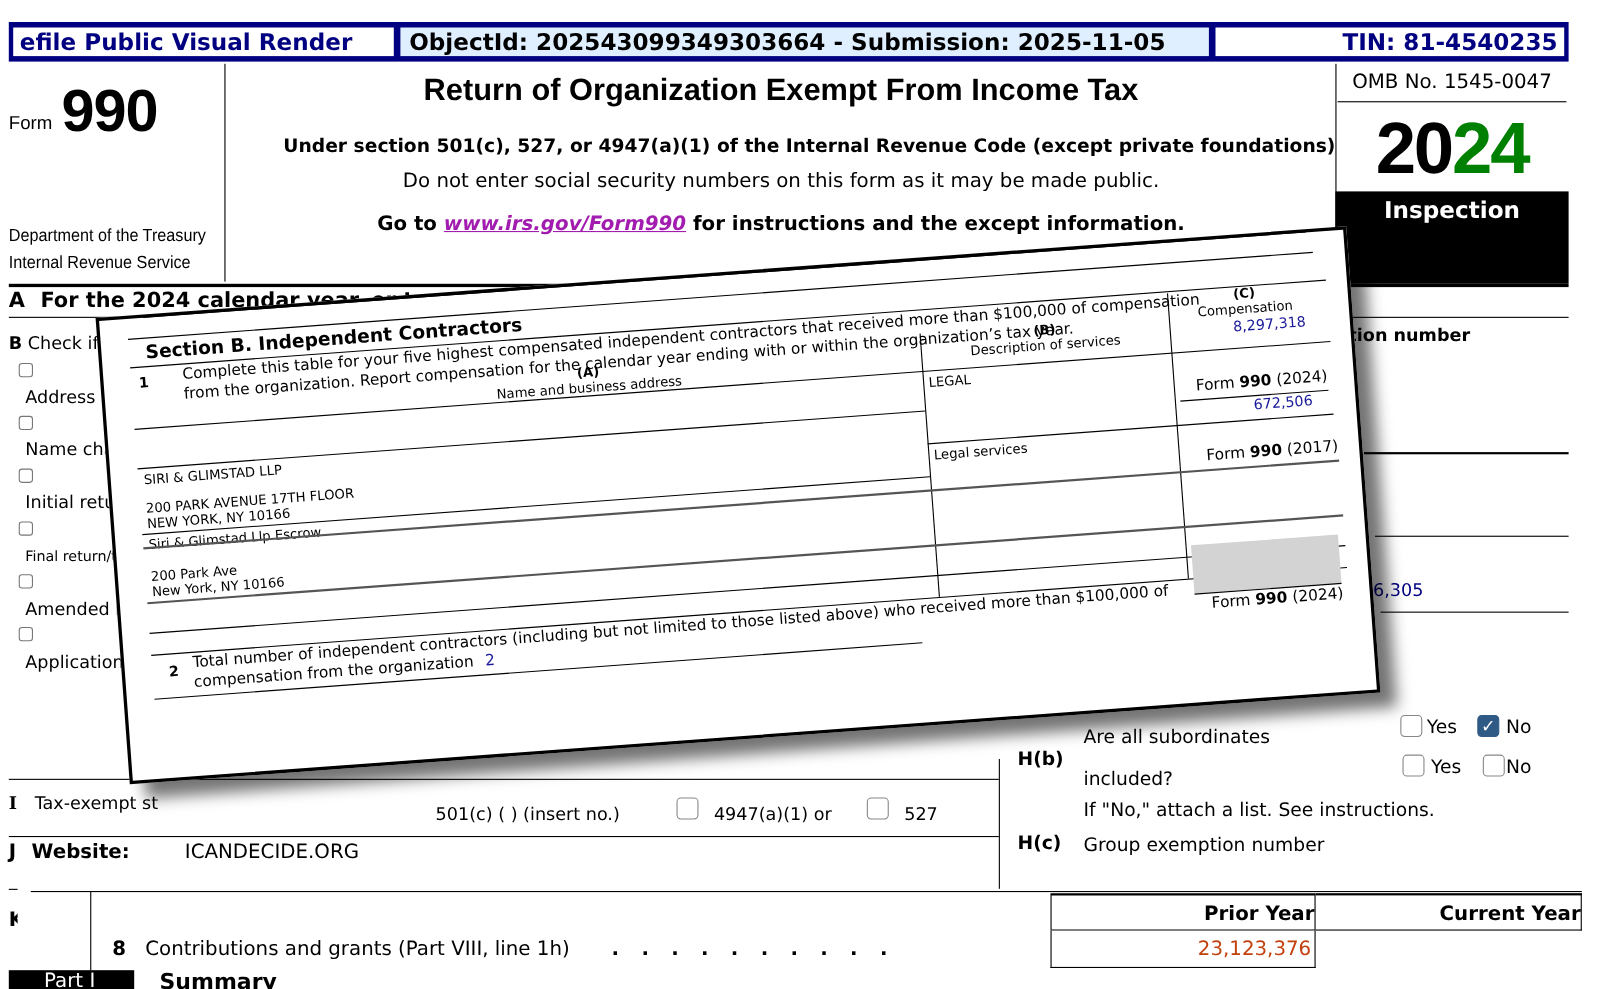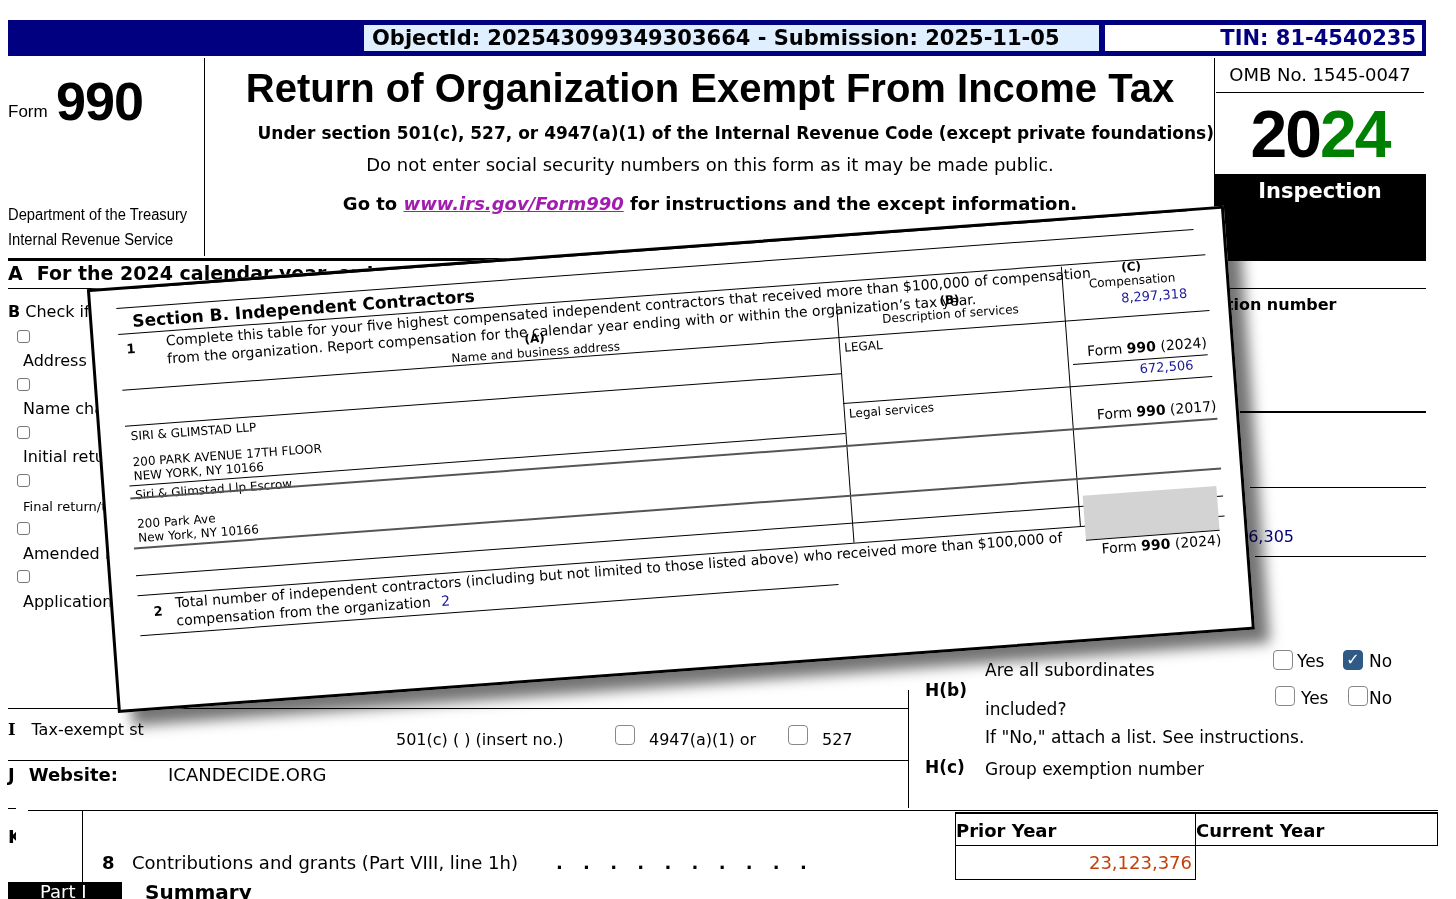--- a/index.html
+++ b/index.html
@@ -11,21 +11,21 @@
   .banner .cell { position:absolute; top:5px; height:26px; font-weight:bold; font-size:21px; line-height:26px; white-space:nowrap; overflow:hidden; }
   .b1 { left:4px; width:346px; background:#fff; color:#000080; padding-left:6px; box-sizing:border-box; }
   .b2 { left:356px; width:735px; background:#dfefff; color:#000; padding-left:8px; box-sizing:border-box; }
   .b3 { left:1097px; width:317px; background:#fff; color:#000080; text-align:right; padding-right:6px; box-sizing:border-box; }
   
   .vline { background:#000; width:1px; }
   .hline { background:#000; height:1px; }
   .form-label { left:8px; top:102px; font-size:17px; font-family:"Liberation Sans", sans-serif; }
   .form-num { left:56px; top:70px; font-size:54px; font-weight:bold; font-family:"Liberation Sans", sans-serif; letter-spacing:-1px; }
   .dept { left:8px; font-size:16px; font-family:"Liberation Sans", sans-serif; transform:scaleX(0.92); transform-origin:left; }
-  .title { left:206px; width:1008px; top:66px; text-align:center; font-size:40px; font-weight:bold; font-family:"Liberation Sans", sans-serif; }
+  .title { left:206px; width:1008px; top:66px; text-align:center; font-size:28px; font-weight:bold; font-family:"Liberation Sans", sans-serif; }
   .sub1 { left:206px; width:1008px; top:123px; text-align:right; font-size:17px; font-weight:bold; }
   .sub2 { left:206px; width:1008px; top:154px; text-align:center; font-size:18px; }
   .sub3 { left:206px; width:1008px; top:193px; text-align:center; font-size:18px; font-weight:bold; }
   .sub3 a { color:#a21caf; font-style:italic; text-decoration:underline; }
   .omb { left:1214px; width:212px; top:64px; text-align:center; font-size:18px; }
   .year { left:1214px; width:212px; top:96px; text-align:center; font-size:66px; font-weight:bold; font-family:"Liberation Sans", sans-serif; letter-spacing:-2px; }
   .year .g { color:#008000; }
   .open { left:1214px; top:174px; width:212px; height:84px; background:#000; color:#fff; font-weight:bold; font-size:21px; text-align:center; line-height:27px; padding-top:4px; box-sizing:border-box; }
   .rowA { left:8px; top:262px; font-size:19px; font-weight:bold; white-space:nowrap; }
   .rowA .letter { margin-right:14px; }
@@ -37,36 +37,37 @@
   .orgname { left:226px; top:312px; font-size:16px; }
   .ein-lbl { left:1200px; top:295px; font-size:16px; font-weight:bold; }
   .gross { left:1238px; top:527px; font-size:16px; color:#000080; }
   .hbq { font-size:17px; }
   .hlabel { font-weight:bold; font-size:17px; }
   .yn { font-size:17px; }
   .chk2 { width:20px; height:20px; border:1px solid #888; border-radius:4px; background:#fff; box-sizing:border-box; }
   .chk2.on { background:#2f5a86; border-color:#2f5a86; color:#fff; font-size:16px; line-height:18px; text-align:center; font-weight:bold; }
   .rowI { left:8px; top:720px; font-size:16px; }
   .rowJ { left:8px; top:764px; font-size:18px; }
-  .tbl-head { font-weight:bold; font-size:18px; text-align:left; }
+  .tbl-head { font-weight:bold; font-size:18px; text-align:right; }
   .money { color:#c2410c; font-size:18px; text-align:right; }
   .part { left:8px; top:882px; width:114px; height:30px; background:#000; color:#fff; font-size:18px; padding-left:32px; box-sizing:border-box; line-height:20px; }
   
   .snippet-wrap { left:118px; top:288px; width:1140px; height:425px; transform:rotate(-4.2deg); transform-origin:0 100%; }
   .snippet { position:absolute; left:0; top:0; width:1140px; height:425px; background:#fff; border:3px solid #000; box-sizing:border-box;
              box-shadow:14px 14px 14px rgba(0,0,0,0.55); }
   .snippet .t { position:absolute; white-space:nowrap; }
   .sn-line { position:absolute; height:1px; background:#000; }
   .sn-vline { position:absolute; width:1px; background:#000; }
   .sn-money { color:#1a1a9a; font-size:13px; }
 </style>
 </head>
 <body>
 
 <div class="abs banner">
+  <div class="cell b1">efile Public Visual Render</div>
   <div class="cell b2">ObjectId: 202543099349303664 - Submission: 2025-11-05</div>
   <div class="cell b3">TIN: 81-4540235</div>
 </div>
 
 <div class="abs vline" style="left:204px;top:58px;height:198px;"></div>
 <div class="abs vline" style="left:1214px;top:58px;height:200px;"></div>
 <div class="abs form-label">Form</div>
 <div class="abs form-num">990</div>
 <div class="abs dept" style="top:206px;">Department of the Treasury</div>
 <div class="abs dept" style="top:231px;">Internal Revenue Service</div>

